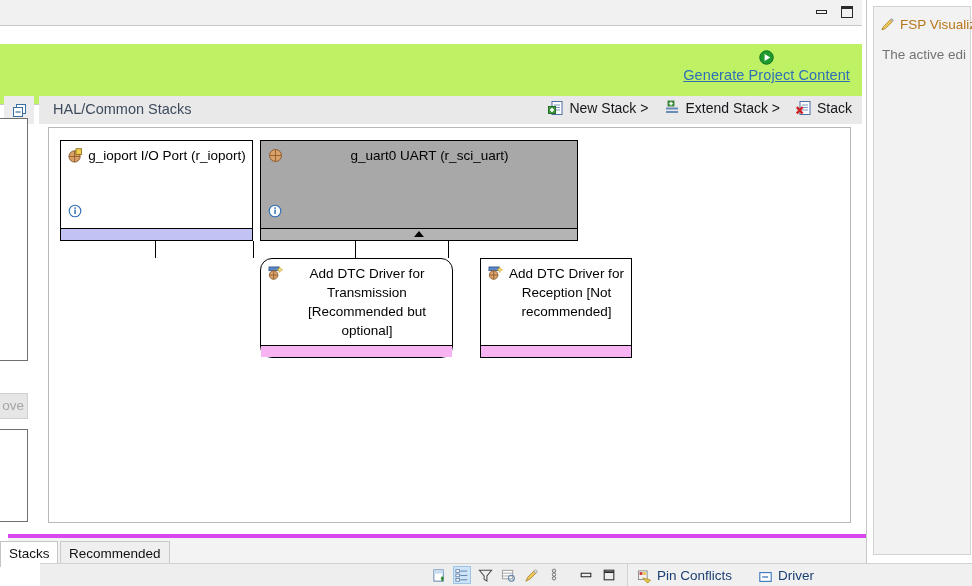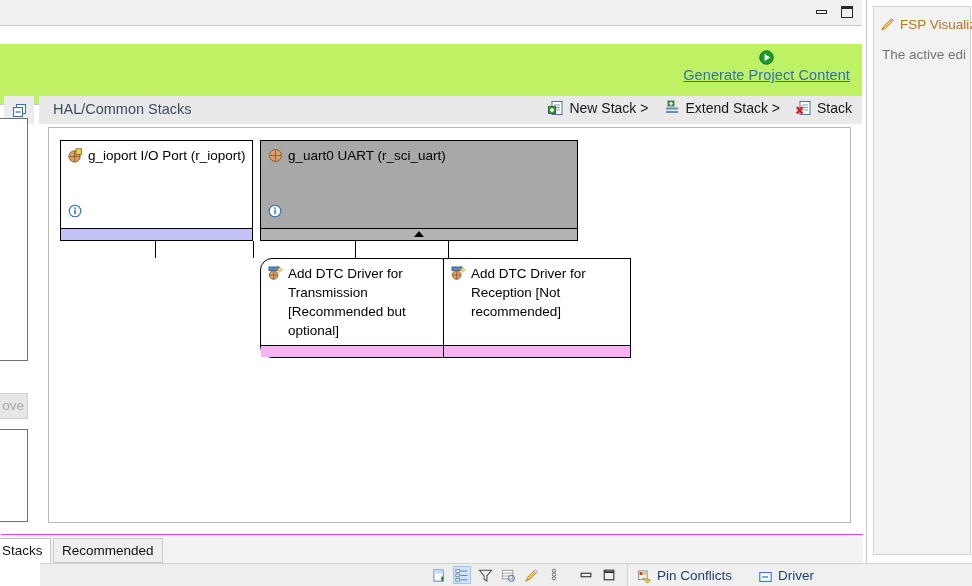--- a/index.html
+++ b/index.html
@@ -145,20 +145,21 @@
     border: 1px solid #b8b8b8;
     box-sizing: border-box;
   }
 
   
   .node {
     position: absolute;
     box-sizing: border-box;
     border: 1px solid #000000;
     background: #ffffff;
+    text-align: center;
   }
   .node.selected { background: #a8a8a8; }
   .node-title {
     position: absolute;
     left: 7px; top: 5px;
     right: 6px;
     font-size: 13.5px;
     line-height: 19px;
     color: #000;
     padding-left: 20px;
@@ -195,24 +196,24 @@
 
   .connector {
     position: absolute;
     background: #000;
     width: 1px;
   }
 
   
   .editor-tabs {
     position: absolute;
-    left: 1px; top: 534px;
+    left: 8px; top: 534px;
     width: 862px; height: 29px;
     background: #f3f3f3;
-    border-top: 1px solid #d946ef;
+    border-top: 4px solid #d946ef;
   }
   .etab {
     position: absolute;
     top: 3px;
     height: 25px;
     line-height: 24px;
     padding: 0 8px;
     font-size: 13.5px;
     color: #111;
     box-sizing: border-box;
@@ -447,21 +448,21 @@
         <svg class="node-icon" viewBox="0 0 16 16">
           <rect x="1" y="1" width="11" height="4" fill="#5b86c4" stroke="#2f4f7f" stroke-width="0.8"></rect>
           <circle cx="6" cy="9.6" r="4.6" fill="#d9a06a" stroke="#8a5a28" stroke-width="0.9"></circle>
           <path d="M6 5 L6 14.2 M1.4 9.6 L10.6 9.6" stroke="#8a5a28" stroke-width="0.8"></path>
           <path d="M12.5 1 L13.4 3.1 L15.5 4 L13.4 4.9 L12.5 7 L11.6 4.9 L9.5 4 L11.6 3.1 Z" fill="#ffe680" stroke="#c8a21e" stroke-width="0.7"></path>
         </svg>
         <div class="node-title">Add DTC Driver for Transmission [Recommended but optional]</div>
         <div class="node-foot foot-pink"></div>
       </div>
 
-      <div class="node" style="left:394px; top:130px; width:188px; height:100px;">
+      <div class="node" style="left:431px; top:130px; width:152px; height:100px;">
         <svg class="node-icon" viewBox="0 0 16 16">
           <rect x="1" y="1" width="11" height="4" fill="#5b86c4" stroke="#2f4f7f" stroke-width="0.8"></rect>
           <circle cx="6" cy="9.6" r="4.6" fill="#d9a06a" stroke="#8a5a28" stroke-width="0.9"></circle>
           <path d="M6 5 L6 14.2 M1.4 9.6 L10.6 9.6" stroke="#8a5a28" stroke-width="0.8"></path>
           <path d="M12.5 1 L13.4 3.1 L15.5 4 L13.4 4.9 L12.5 7 L11.6 4.9 L9.5 4 L11.6 3.1 Z" fill="#ffe680" stroke="#c8a21e" stroke-width="0.7"></path>
         </svg>
         <div class="node-title">Add DTC Driver for Reception [Not recommended]</div>
         <div class="node-foot foot-pink"></div>
       </div>
 

